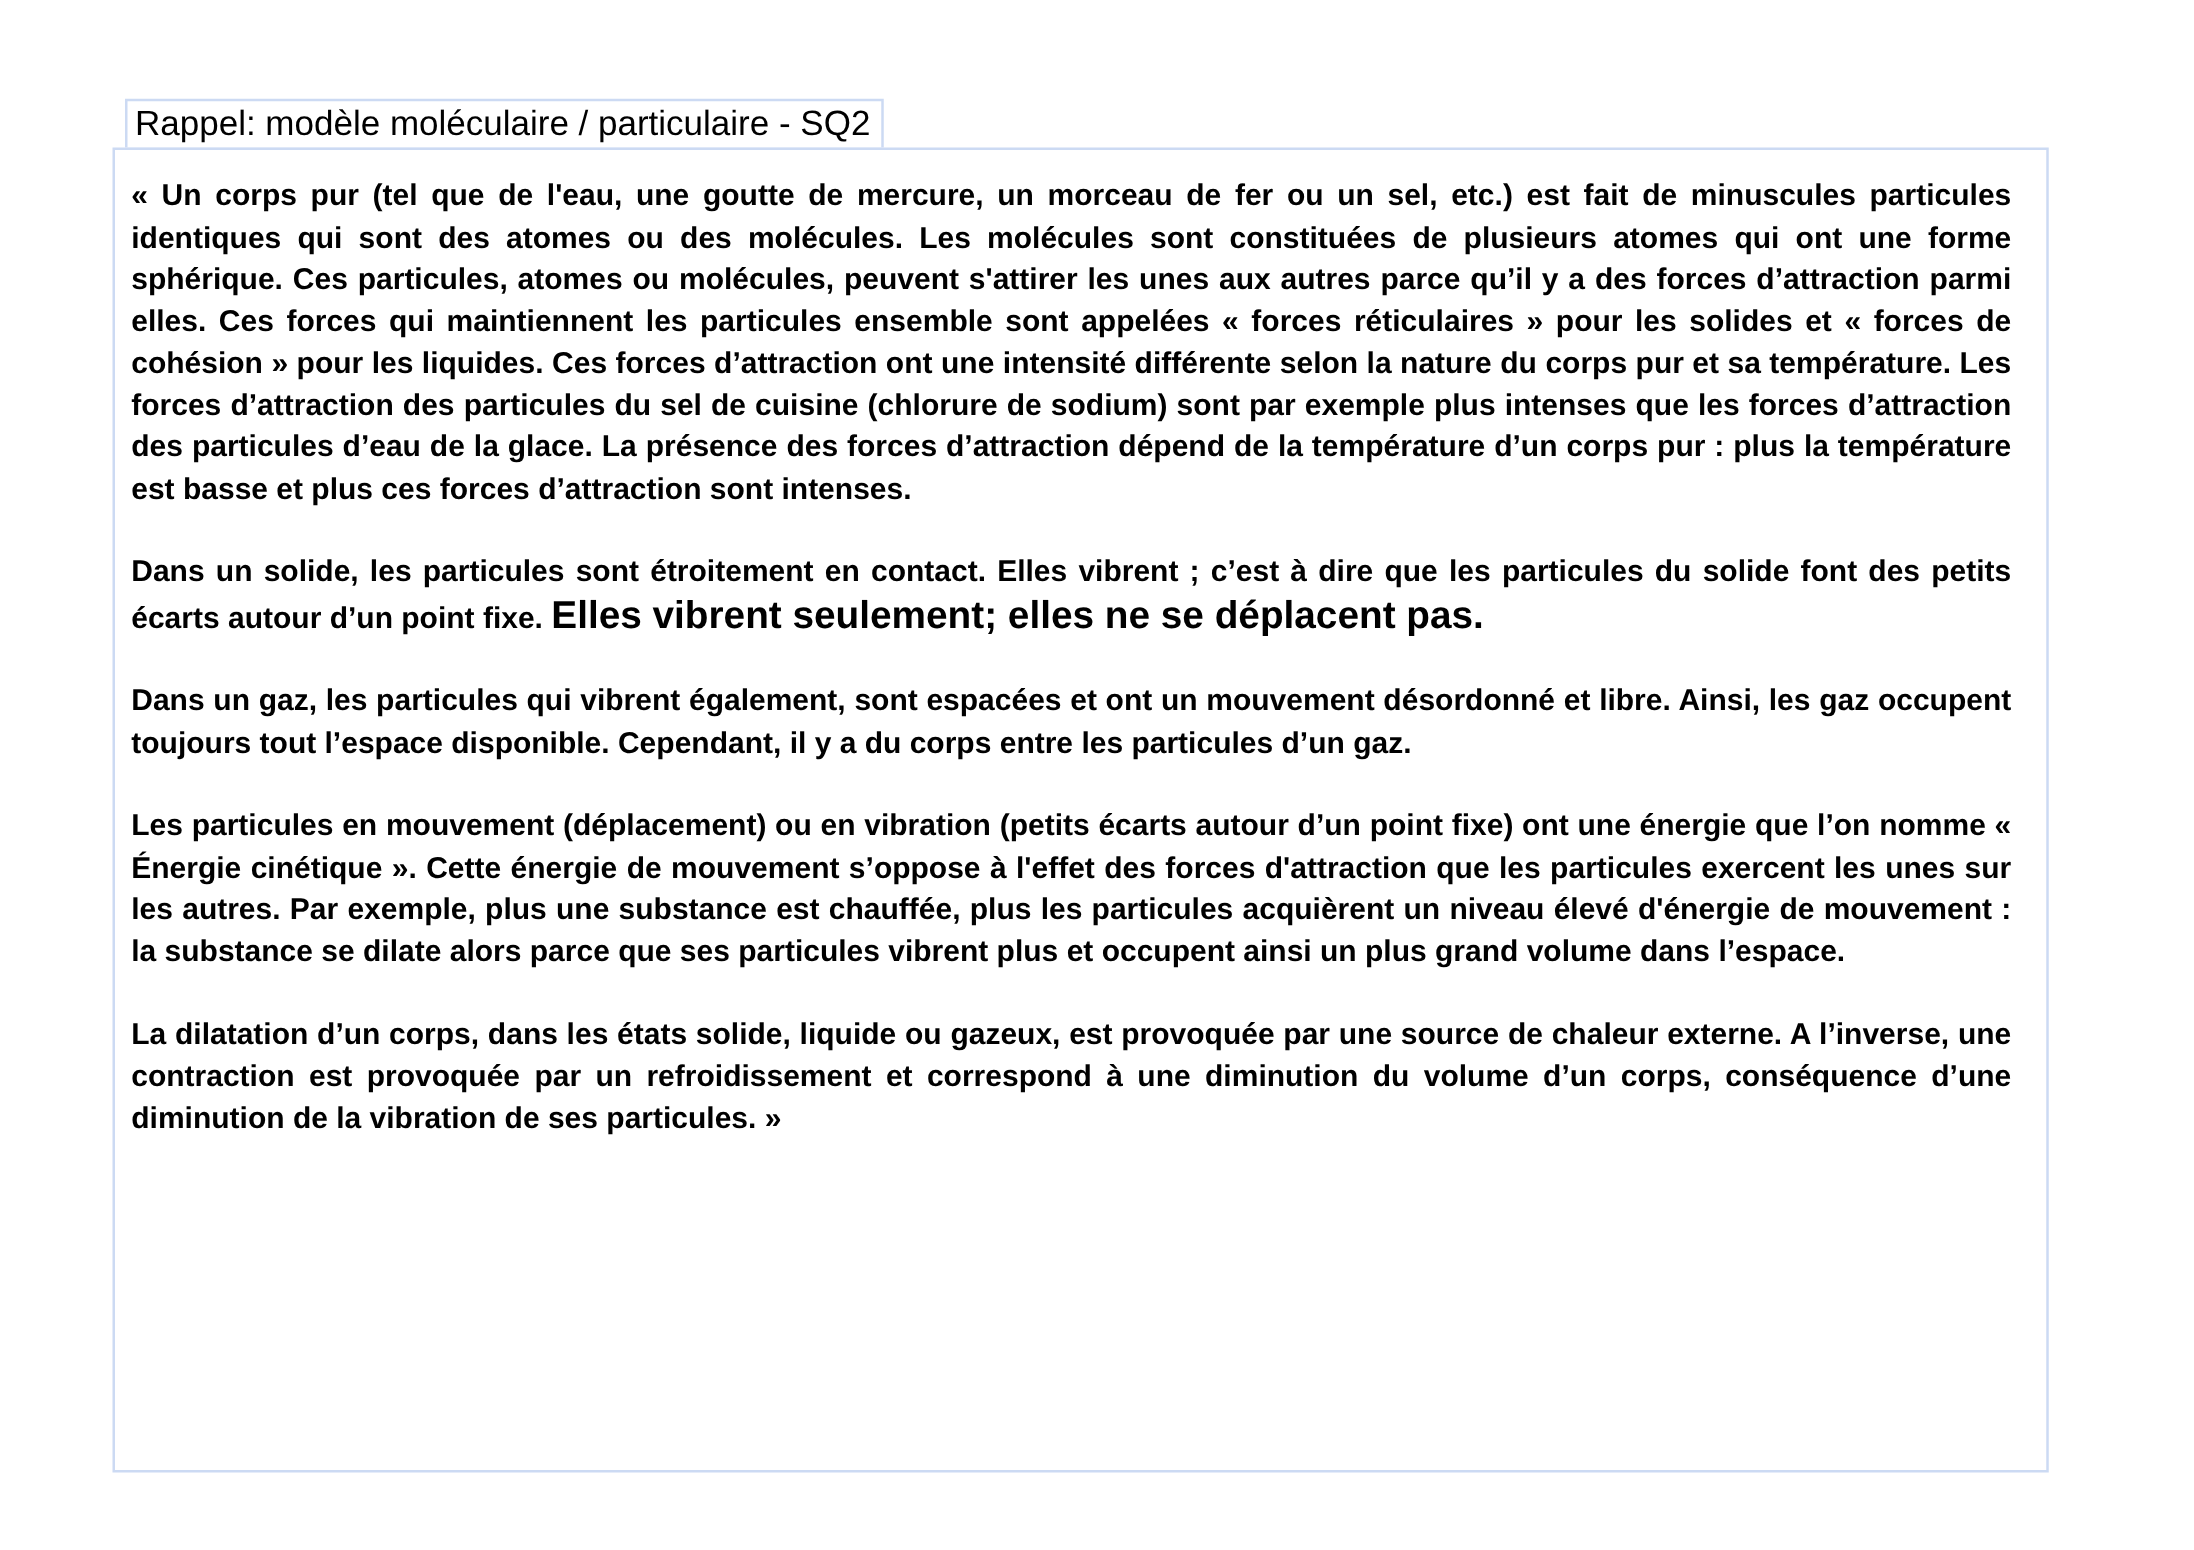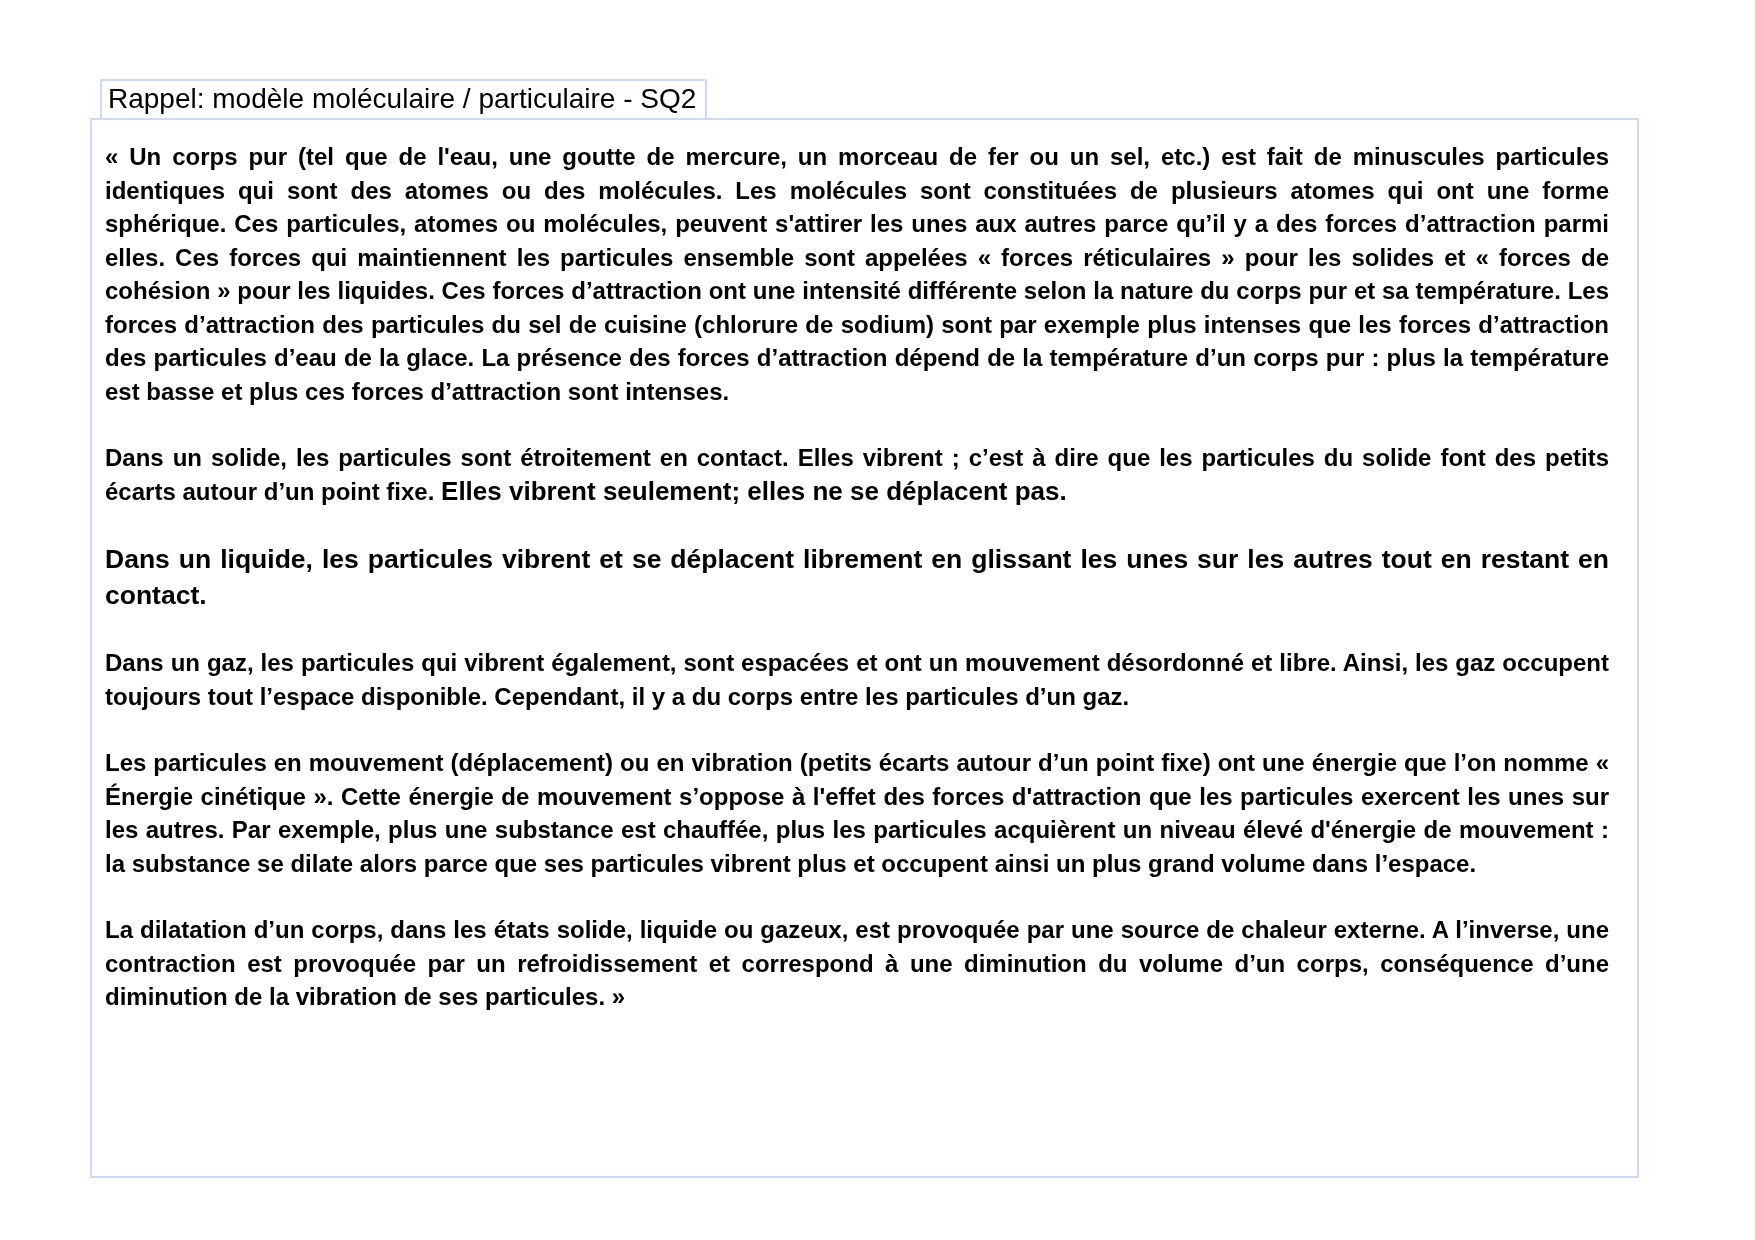--- a/index.html
+++ b/index.html
@@ -40,21 +40,21 @@
     overflow: hidden;
     font-weight: bold;
   }
   .para {
     margin: 0 0 33px 0;
     font-size: 24px;
     line-height: 33.5px;
     text-align: justify;
   }
   span.big {
-    font-size: 26px;
+    font-size: 31px;
   }
   p.big {
     font-size: 26.5px;
     line-height: 36px;
   }
 </style>
 </head>
 <body>
 
 <div>
@@ -65,21 +65,20 @@
 
   <div class="content-box">
 
     <p class="para">« Un corps pur (tel que de l'eau, une goutte de mercure, un morceau de fer ou un sel, etc.) est fait de minuscules particules identiques qui sont des atomes ou des molécules. Les molécules sont constituées de plusieurs atomes qui ont une forme sphérique. Ces particules, atomes ou molécules, peuvent s'attirer les unes aux autres parce qu’il y a des forces d’attraction parmi elles. Ces forces qui  maintiennent les particules ensemble sont appelées « forces réticulaires » pour les solides et « forces de cohésion » pour les liquides. Ces forces d’attraction ont une intensité différente selon la nature du corps pur et sa température. Les forces d’attraction des particules  du sel de cuisine (chlorure de sodium) sont par exemple plus intenses que les forces d’attraction des particules d’eau de la glace. La présence des forces d’attraction dépend de la température d’un corps pur : plus la température est basse et plus ces forces d’attraction sont intenses.</p>
 
     <p class="para">
       <span>Dans un solide, les particules sont étroitement en contact. Elles vibrent ; c’est à dire que les particules du solide font des petits écarts autour d’un point fixe.</span>
       <span class="big">Elles vibrent seulement; elles ne se déplacent pas.</span>
     </p>
 
-    <p class="para big">Dans un liquide, les particules vibrent et se déplacent librement en glissant les unes sur les autres tout en restant en contact.</p>
 
     <p class="para">Dans un gaz, les particules qui vibrent également, sont espacées et ont un mouvement désordonné et libre. Ainsi, les gaz occupent toujours tout l’espace disponible. Cependant, il y a du corps entre les particules d’un gaz.</p>
 
     <p class="para">Les particules en mouvement (déplacement) ou en vibration (petits écarts autour d’un point fixe) ont une énergie que l’on nomme « Énergie cinétique ». Cette énergie de mouvement s’oppose à l'effet des forces d'attraction que les particules exercent les unes sur les autres. Par exemple, plus une substance est chauffée, plus les particules acquièrent un niveau élevé d'énergie de mouvement : la substance se dilate alors parce que ses particules vibrent plus et occupent ainsi un plus grand volume dans l’espace.</p>
 
     <p class="para">La dilatation d’un corps, dans les états solide, liquide ou gazeux, est provoquée par une source de chaleur externe. A l’inverse, une contraction est provoquée par un refroidissement et correspond à une diminution du volume d’un corps, conséquence d’une diminution de la vibration de ses particules. »</p>
 
   </div>
 
 </div>

